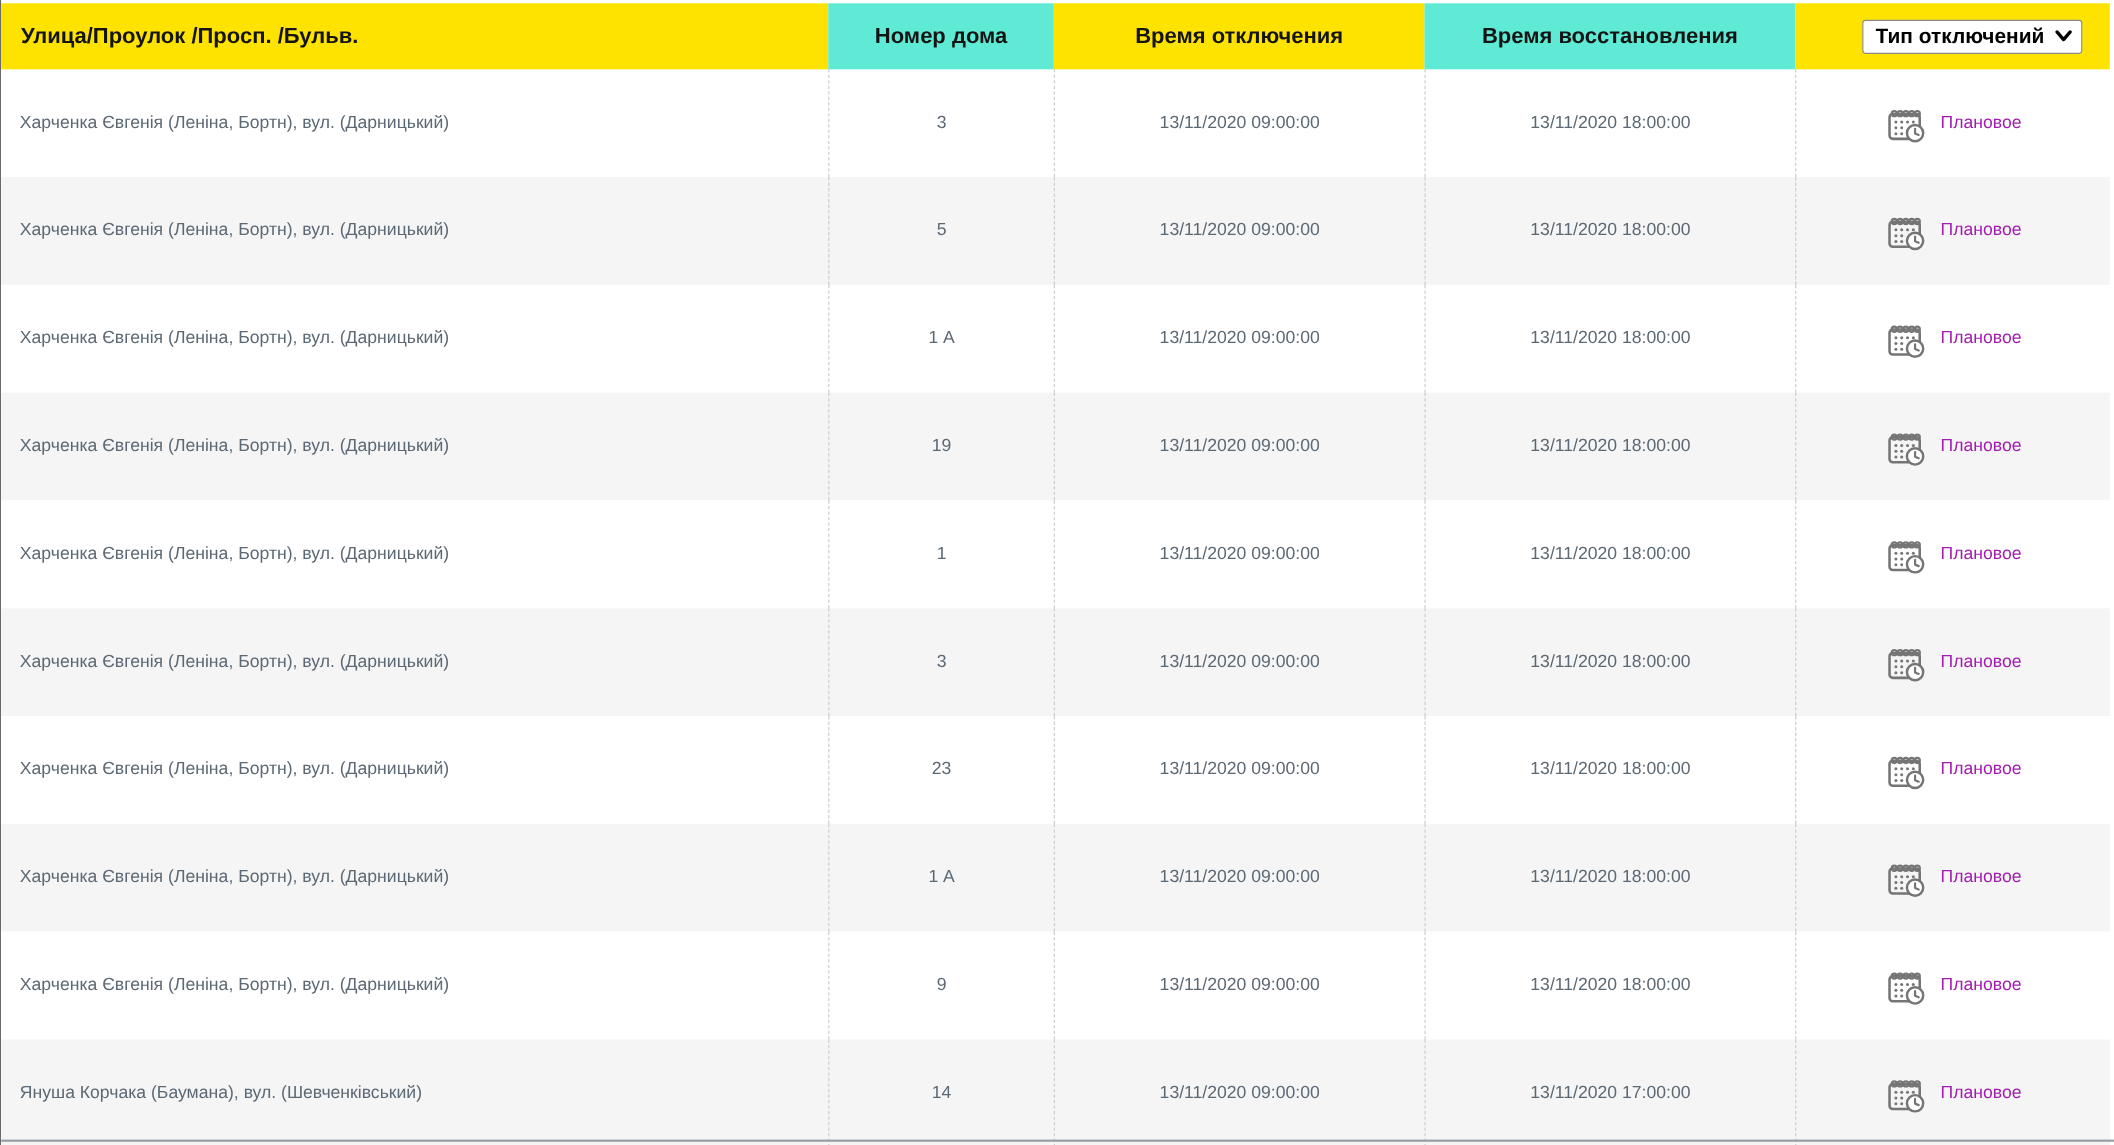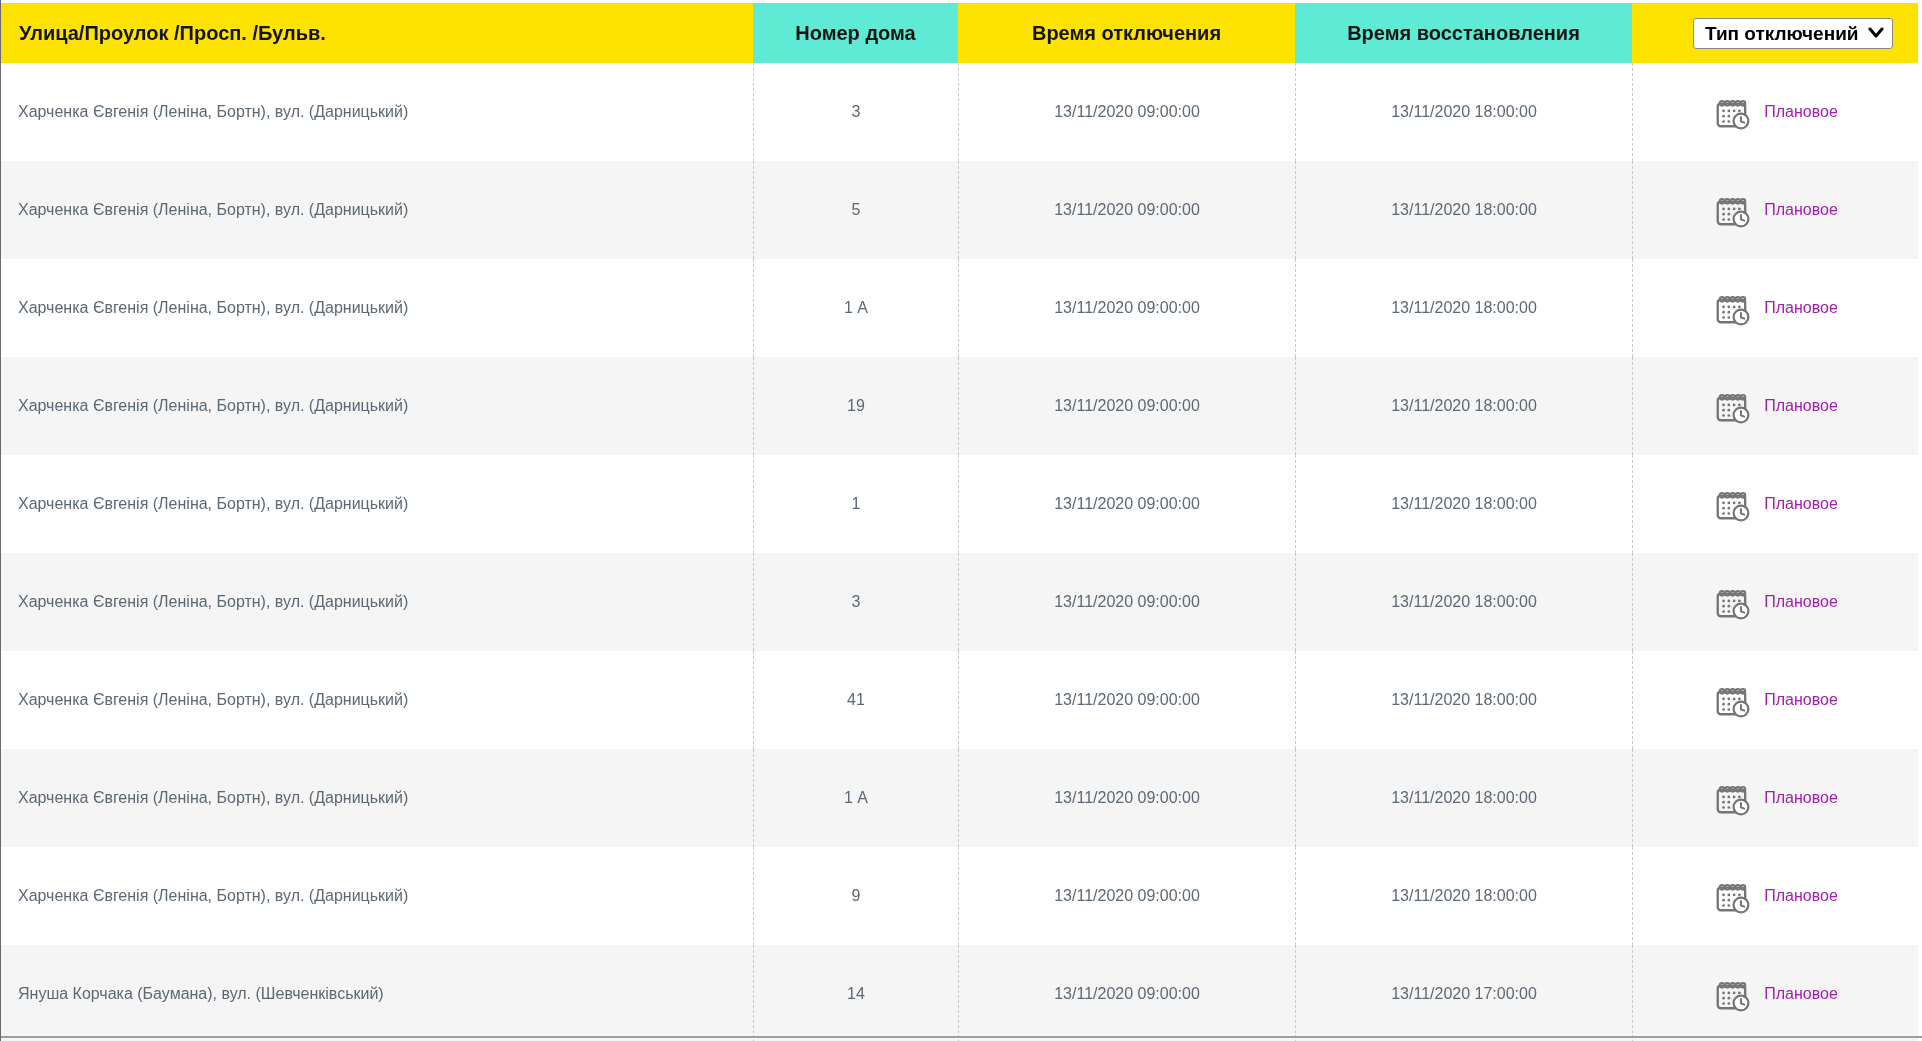--- a/index.html
+++ b/index.html
@@ -300,21 +300,21 @@
                 <circle cx="15" cy="27" r="1.3"></circle>
         </g>
         <circle cx="26.5" cy="26.5" r="7" fill="#ffffff" stroke="#757575" stroke-width="2.1"></circle>
         <path d="M26.5 22.8 L26.5 26.8 L29.6 28.1" fill="none" stroke="#757575" stroke-width="1.9" stroke-linecap="round" stroke-linejoin="round"></path>
       </svg>
       <span class="type-label">Плановое</span>
     </div>
   </div>
         <div class="grid-row row">
     <div class="cell street">Харченка Євгенія (Леніна, Бортн), вул. (Дарницький)</div>
-    <div class="cell sep">41</div>
+    <div class="cell sep">23</div>
     <div class="cell sep">13/11/2020 09:00:00</div>
     <div class="cell sep">13/11/2020 18:00:00</div>
     <div class="cell sep">
       <svg class="cal-icon" viewBox="0 0 36 36" width="38" height="40">
         <g fill="none" stroke="#757575" stroke-width="2.2">
           <rect x="4.5" y="10" width="26" height="21.5" rx="2.8"></rect>
           <g stroke-width="1.9">
             <circle cx="8.6" cy="9.8" r="2.2"></circle>
             <circle cx="13.6" cy="9.8" r="2.2"></circle>
             <circle cx="18.6" cy="9.8" r="2.2"></circle>

